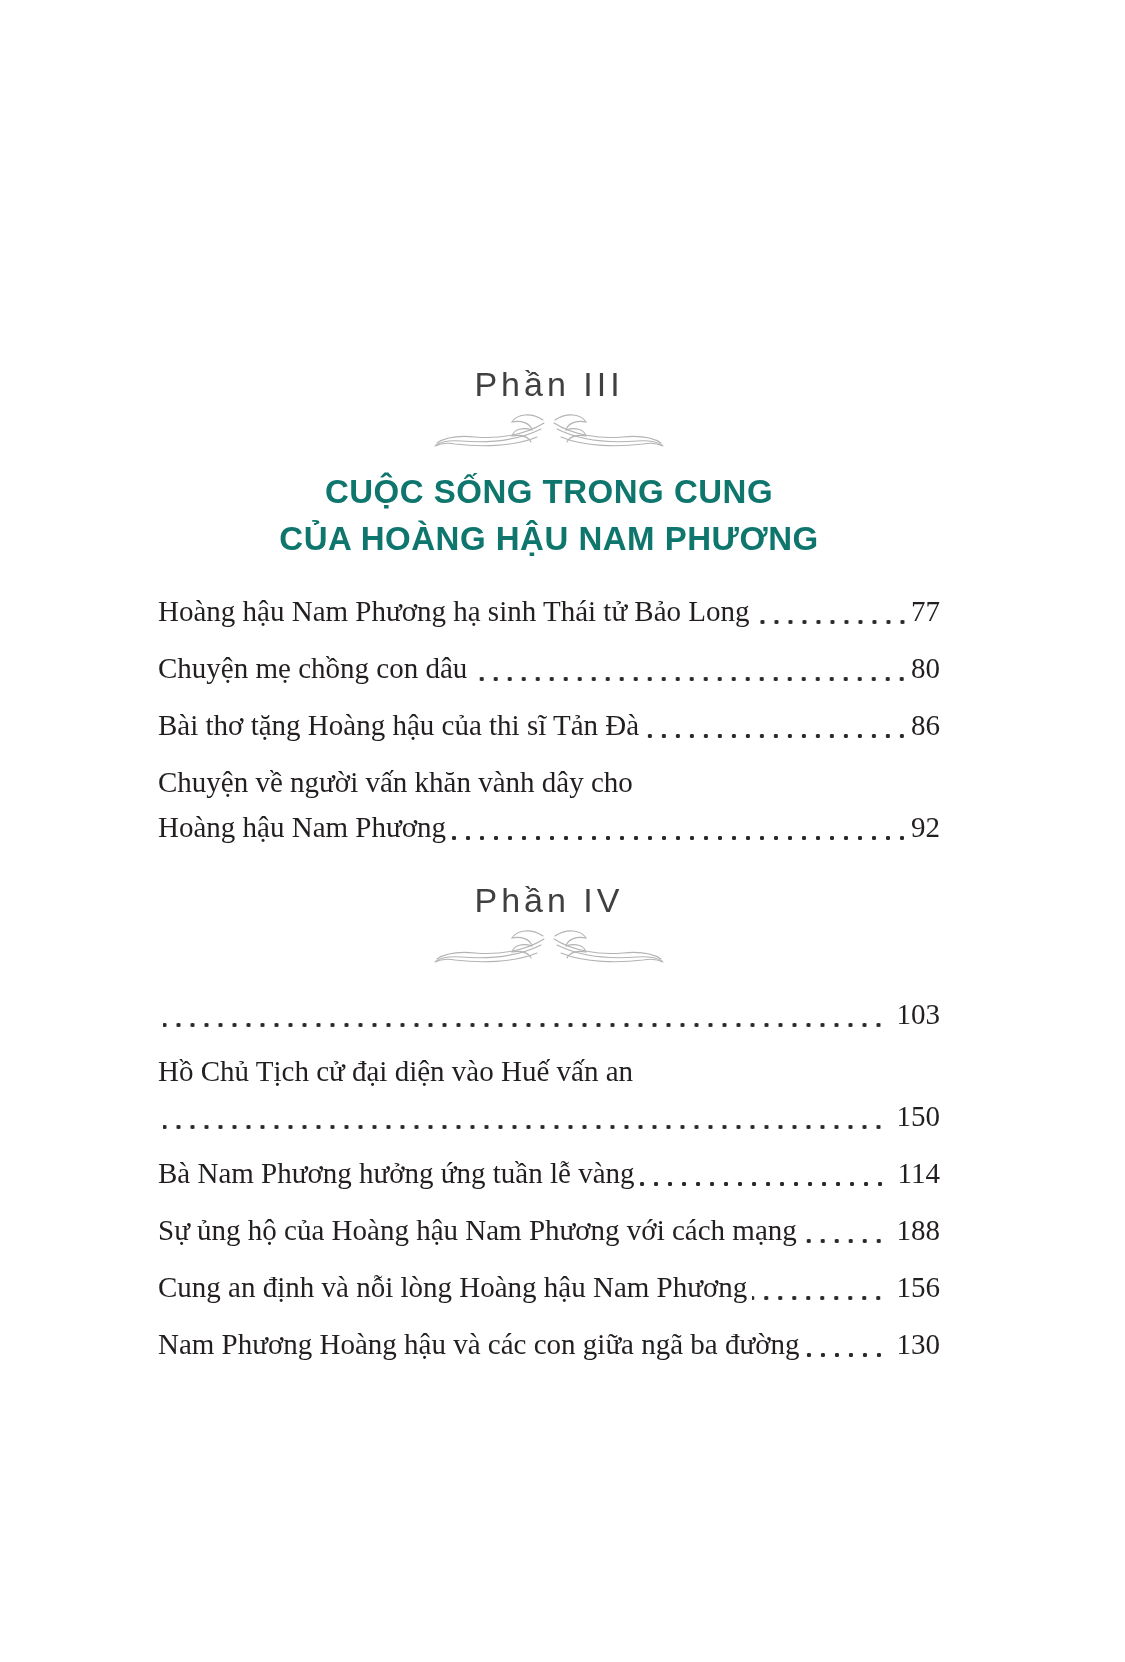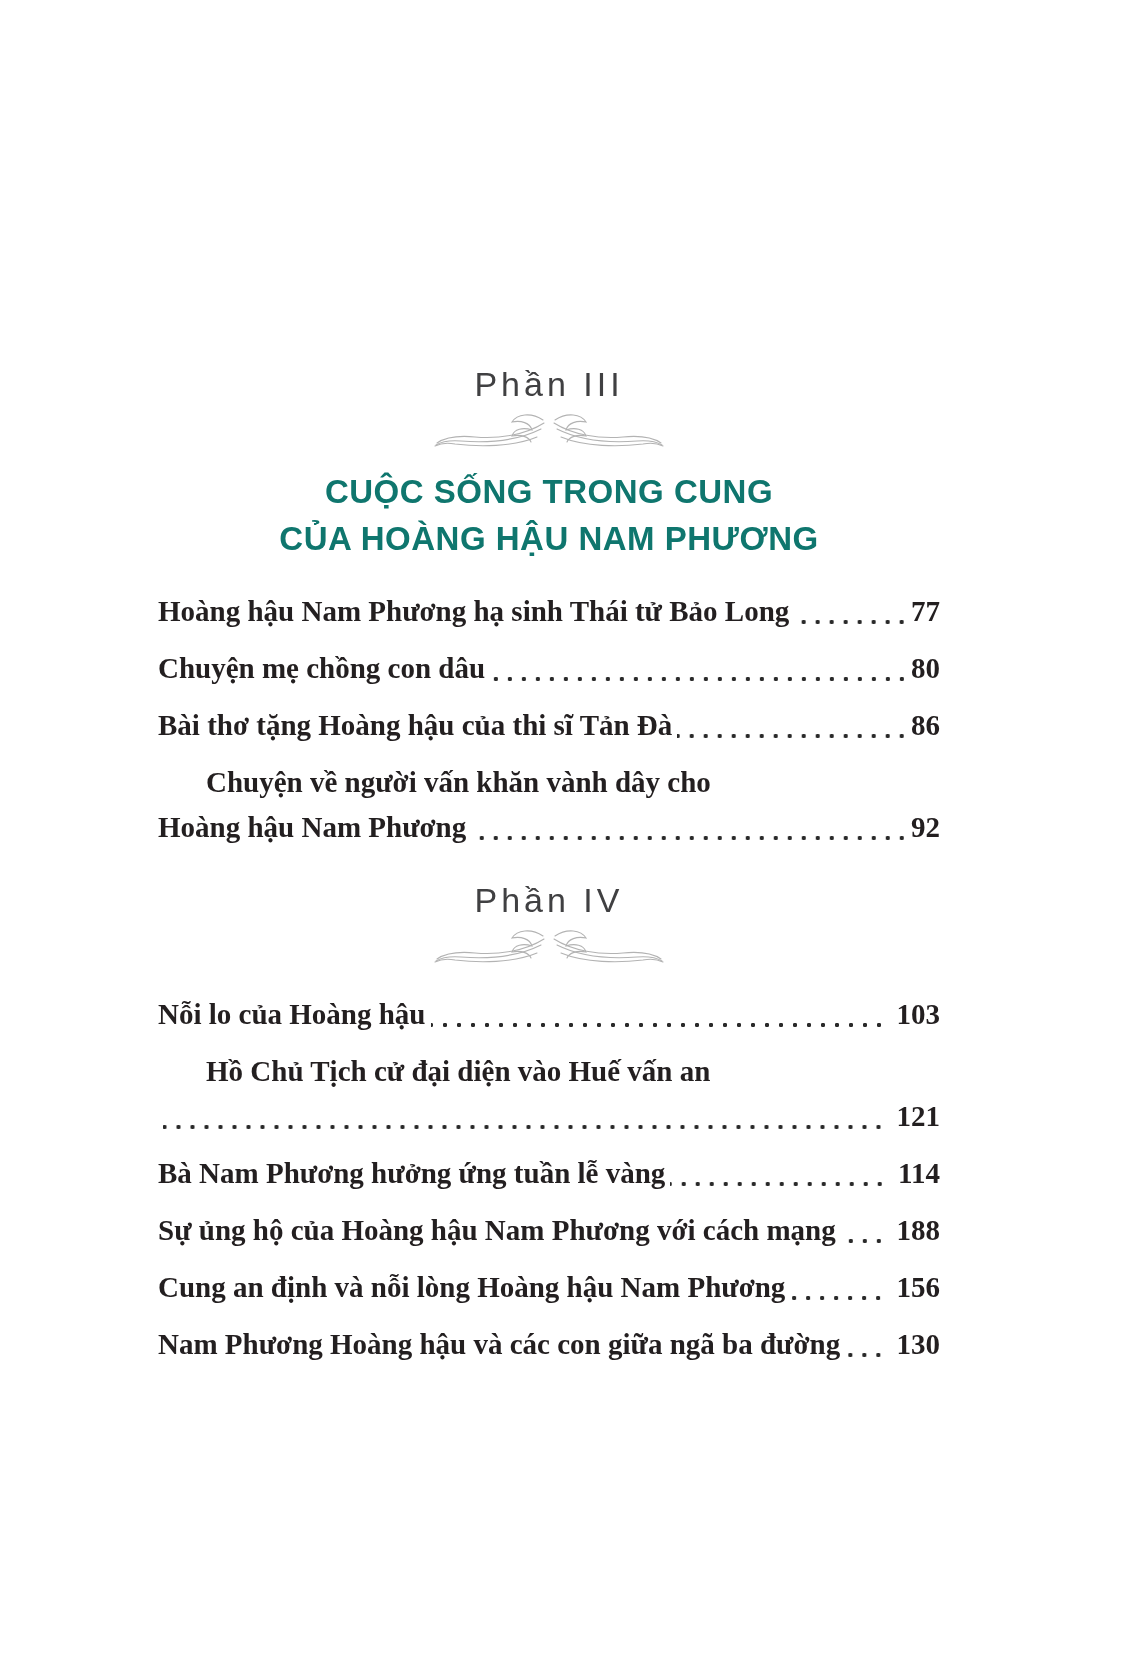--- a/index.html
+++ b/index.html
@@ -43,26 +43,25 @@
     text-align: center;
     font-family: "Liberation Sans", sans-serif;
     font-weight: 700;
     font-size: 33px;
     line-height: 47px;
     letter-spacing: 0.5px;
     color: #0f766e;
   }
   
   .entries { margin-top: 24px; }
-  .toc-entry { margin-bottom: 12px; font-weight: bold; }
+  .toc-entry { margin-bottom: 12px; }
   .entry-line {
     font-size: 29px;
     line-height: 45px;
     white-space: nowrap;
-    margin-left: 48px;
   }
   .entry-row {
     display: flex;
     align-items: baseline;
     font-size: 29px;
     line-height: 45px;
   }
   .entry-text { white-space: nowrap; }
   .dot-leader {
     flex: 1;
@@ -160,31 +159,30 @@
             <path d="M1,13 C20,25 46,29 70,27 C90,25 102,29 108,33"></path>
             <path d="M4,19 C28,31 58,33 84,31 C96,30 104,32 109,35"></path>
             <path d="M8,27 C32,37 66,37 90,34 C100,32 106,34 110,36"></path>
           </g>
         </g>
       </svg>
     </div>
     <div class="entries">
   <div class="toc-entry">
     <div class="entry-row">
-      <span class="entry-text">Nỗi lo của Hoàng hậu</span>
       <span class="dot-leader"></span>
       <span class="page-num">103</span>
     </div>
   </div>
 
   <div class="toc-entry">
     <div class="entry-line">Hồ Chủ Tịch cử đại diện vào Huế vấn an</div>
             <div class="entry-row">
       <span class="dot-leader"></span>
-      <span class="page-num">121</span>
+      <span class="page-num">150</span>
     </div>
   </div>
 
   <div class="toc-entry">
     <div class="entry-row">
       <span class="entry-text">Bà Nam Phương hưởng ứng tuần lễ vàng</span>
       <span class="dot-leader"></span>
       <span class="page-num">114</span>
     </div>
   </div>

